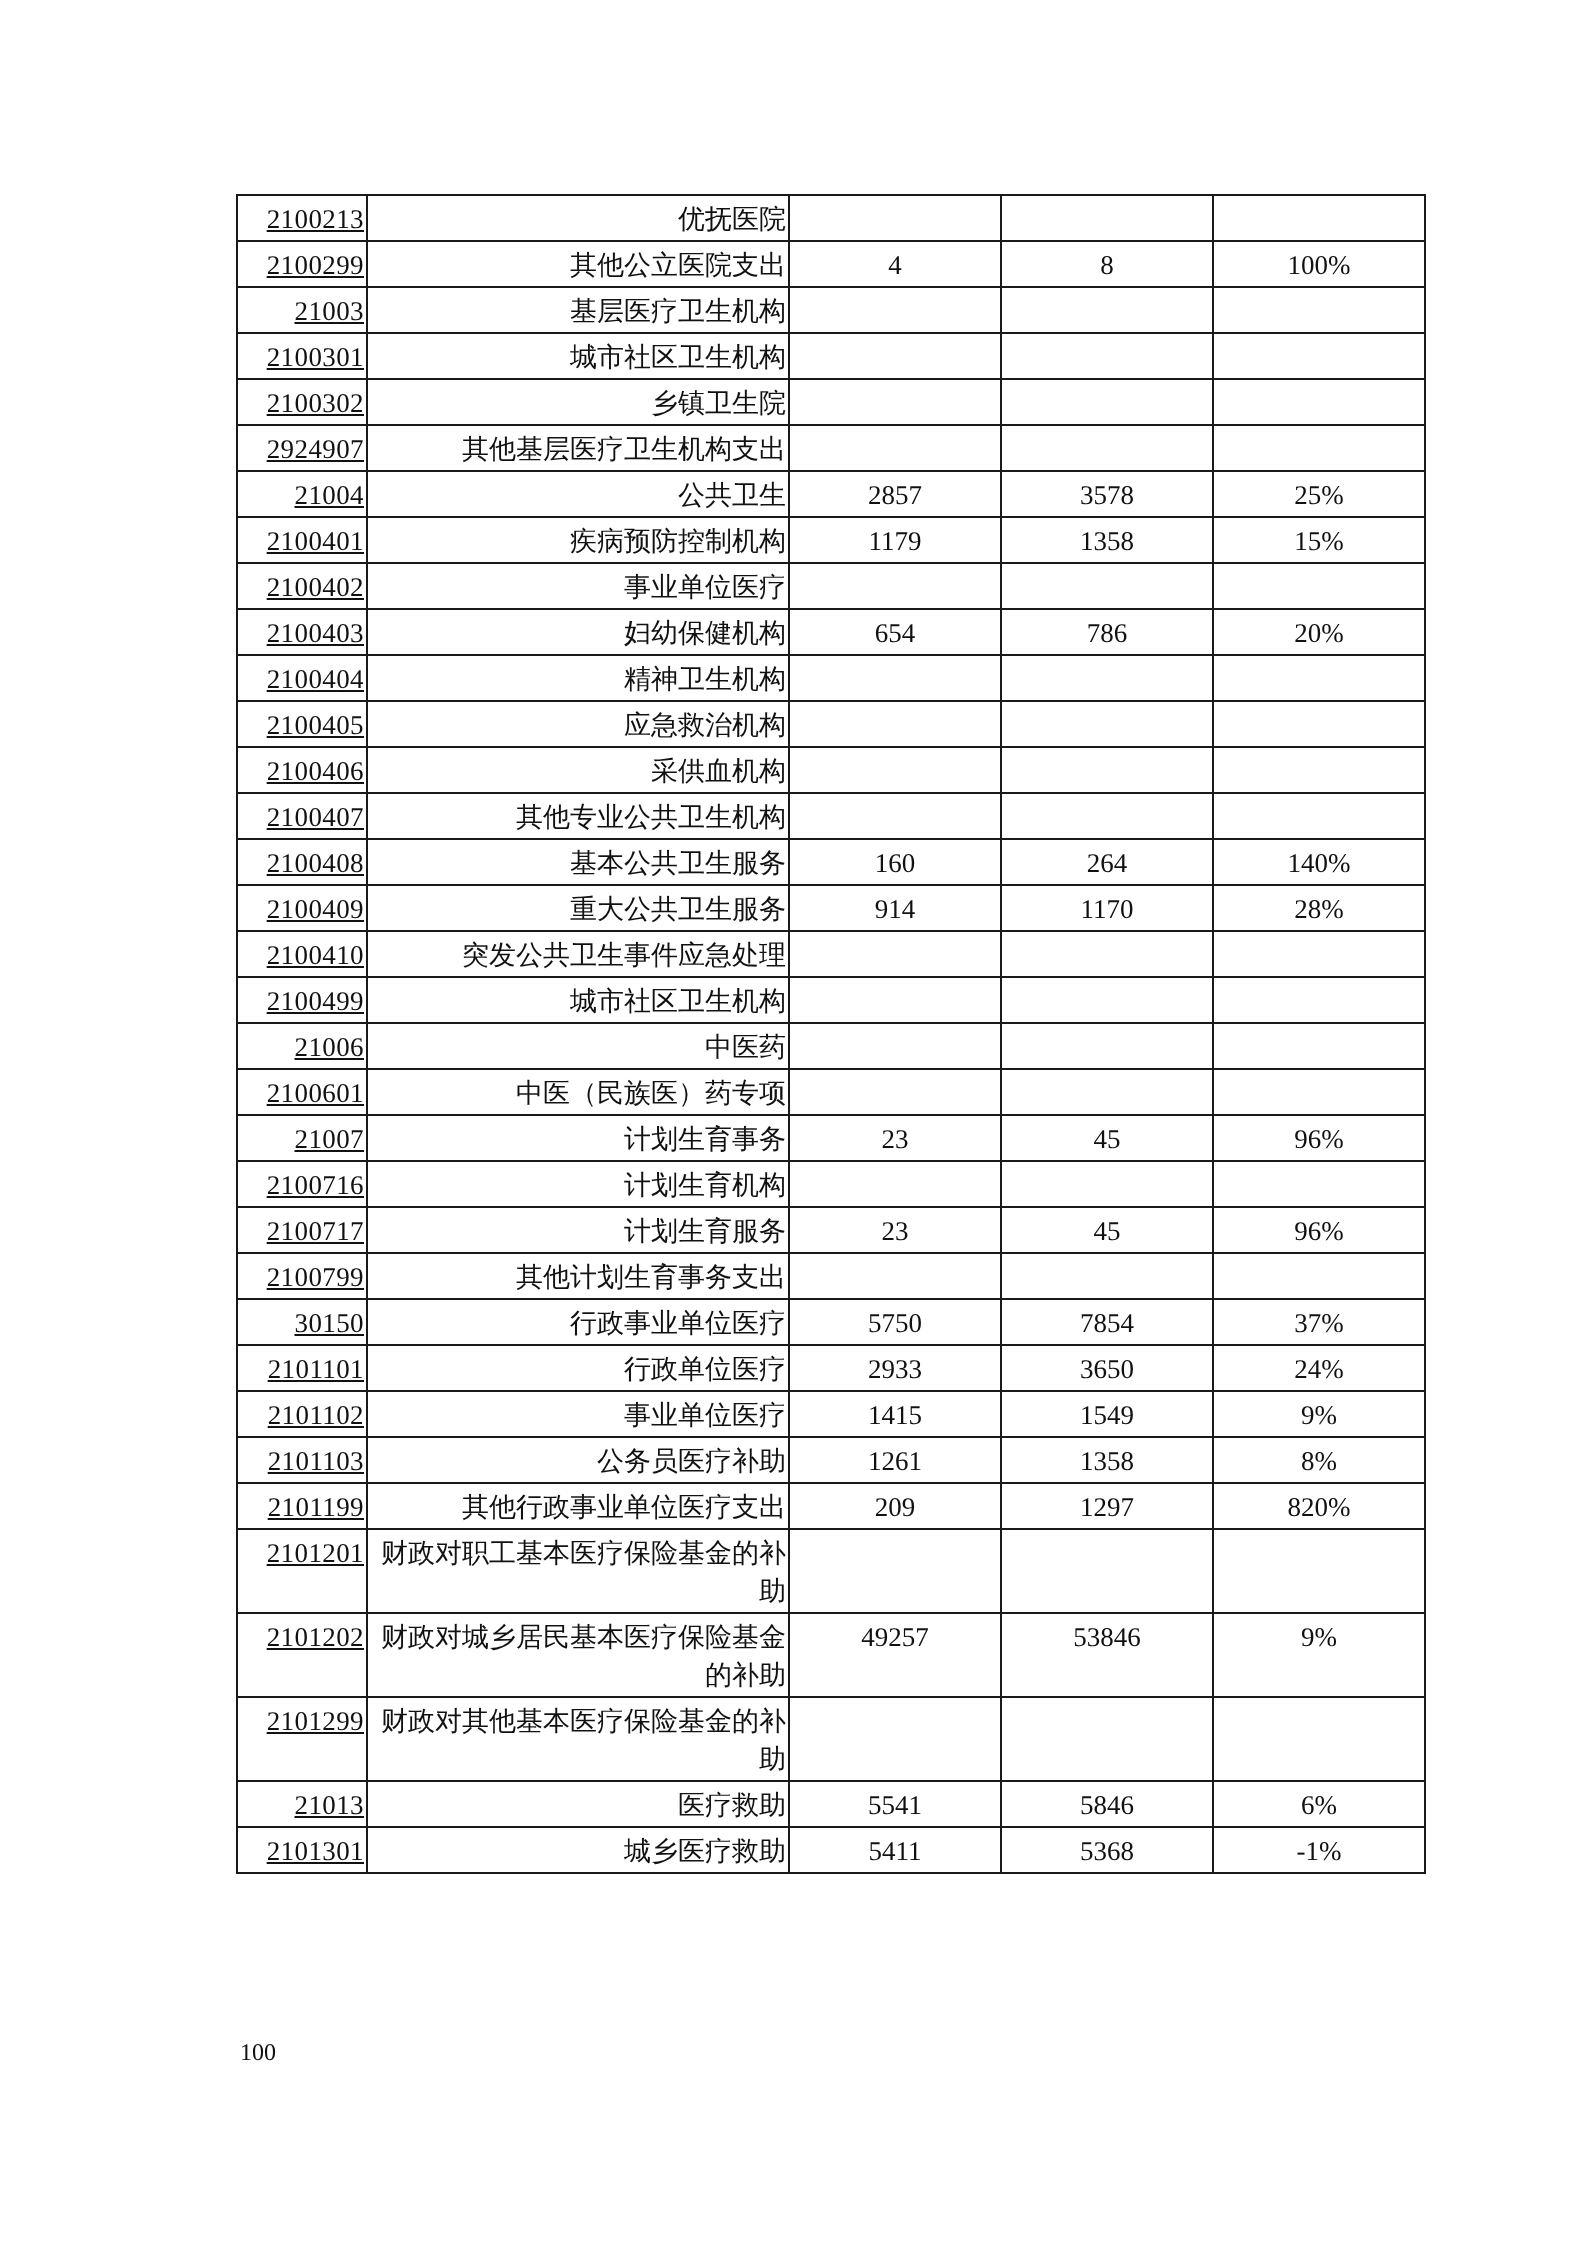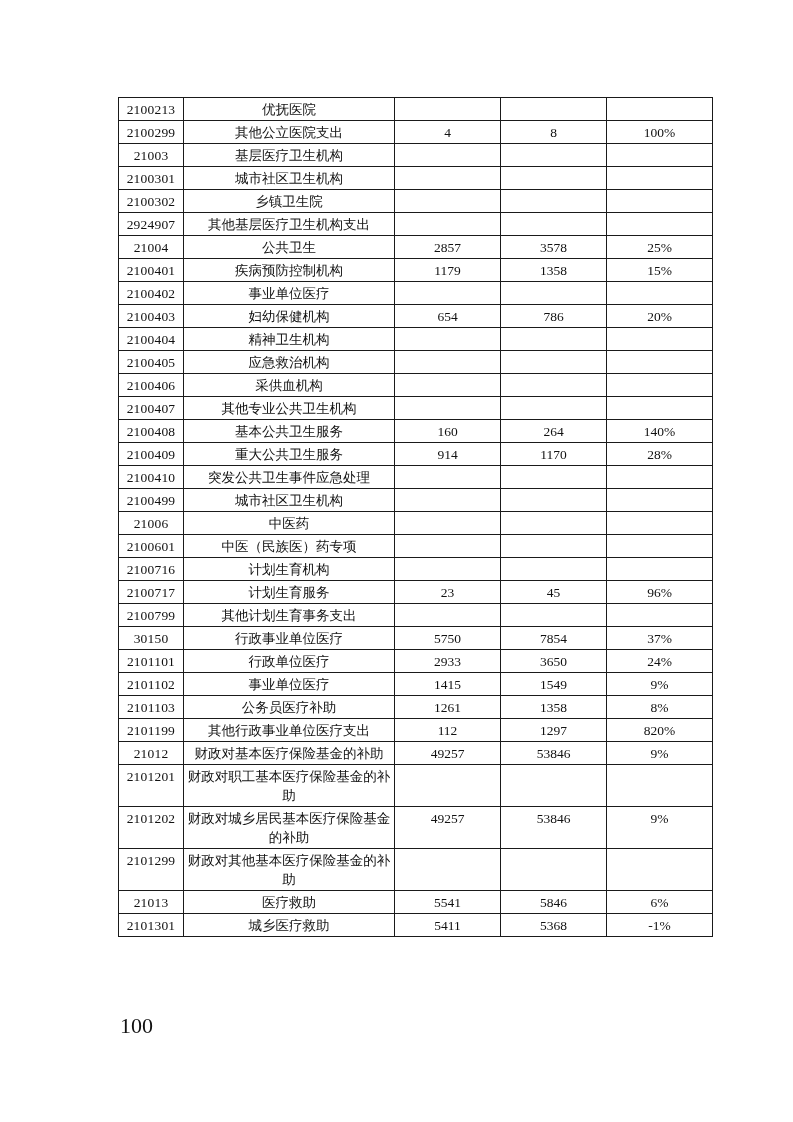--- a/index.html
+++ b/index.html
@@ -25,27 +25,27 @@
   table.budget-table td {
     border: 1px solid #1a1a1a;
     font-size: 13.5px;
     line-height: 19px;
     height: 22.5px;
     vertical-align: top;
     padding: 2px 1px 1px 1px;
     overflow: hidden;
     word-break: break-all;
   }
-  td.c-code { padding-left: 3px; text-align: center; letter-spacing: 0.2px; }
-  td.c-name { padding-left: 5px; text-align: center; }
+  td.c-code { padding-left: 3px; text-align: right; letter-spacing: 0.2px; text-decoration: underline; }
+  td.c-name { padding-left: 5px; text-align: right; }
   td.c-num  { text-align: center; }
   .page-number {
     position: absolute;
     left: 120px; top: 1016px;
-    font-size: 22px;
+    font-size: 12px;
     line-height: 20px;
     color: #111111;
   }
 </style>
 </head>
 <body>
 
 <div class="page">
 
   <table class="budget-table">
@@ -211,20 +211,27 @@
 
   <tr>
     <td class="c-code">2100601</td>
     <td class="c-name">中医（民族医）药专项</td>
     <td class="c-num"></td>
     <td class="c-num"></td>
     <td class="c-num"></td>
   </tr>
 
 
+  <tr>
+    <td class="c-code">21007</td>
+    <td class="c-name">计划生育事务</td>
+    <td class="c-num">23</td>
+    <td class="c-num">45</td>
+    <td class="c-num">96%</td>
+  </tr>
 
   <tr>
     <td class="c-code">2100716</td>
     <td class="c-name">计划生育机构</td>
     <td class="c-num"></td>
     <td class="c-num"></td>
     <td class="c-num"></td>
   </tr>
 
   <tr>
@@ -271,32 +278,25 @@
     <td class="c-code">2101103</td>
     <td class="c-name">公务员医疗补助</td>
     <td class="c-num">1261</td>
     <td class="c-num">1358</td>
     <td class="c-num">8%</td>
   </tr>
 
   <tr>
     <td class="c-code">2101199</td>
     <td class="c-name">其他行政事业单位医疗支出</td>
-    <td class="c-num">112</td>
+    <td class="c-num">209</td>
     <td class="c-num">1297</td>
     <td class="c-num">820%</td>
   </tr>
 
-  <tr>
-    <td class="c-code">21012</td>
-    <td class="c-name">财政对基本医疗保险基金的补助</td>
-    <td class="c-num">49257</td>
-    <td class="c-num">53846</td>
-    <td class="c-num">9%</td>
-  </tr>
 
   <tr>
     <td class="c-code">2101201</td>
     <td class="c-name">财政对职工基本医疗保险基金的补助</td>
     <td class="c-num"></td>
     <td class="c-num"></td>
     <td class="c-num"></td>
   </tr>
 
   <tr>

